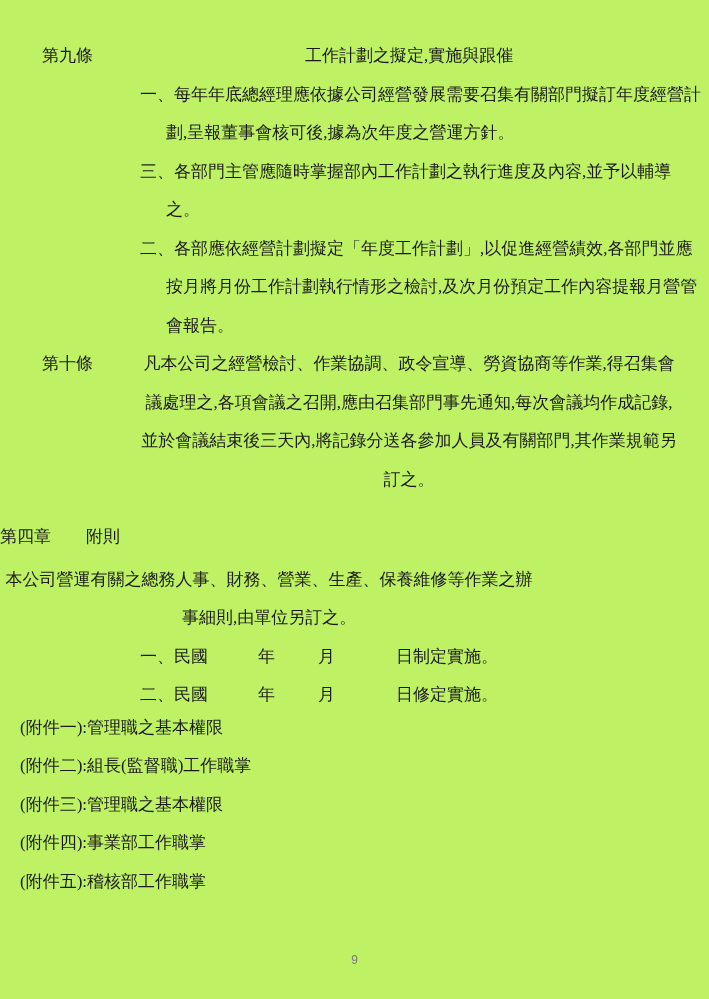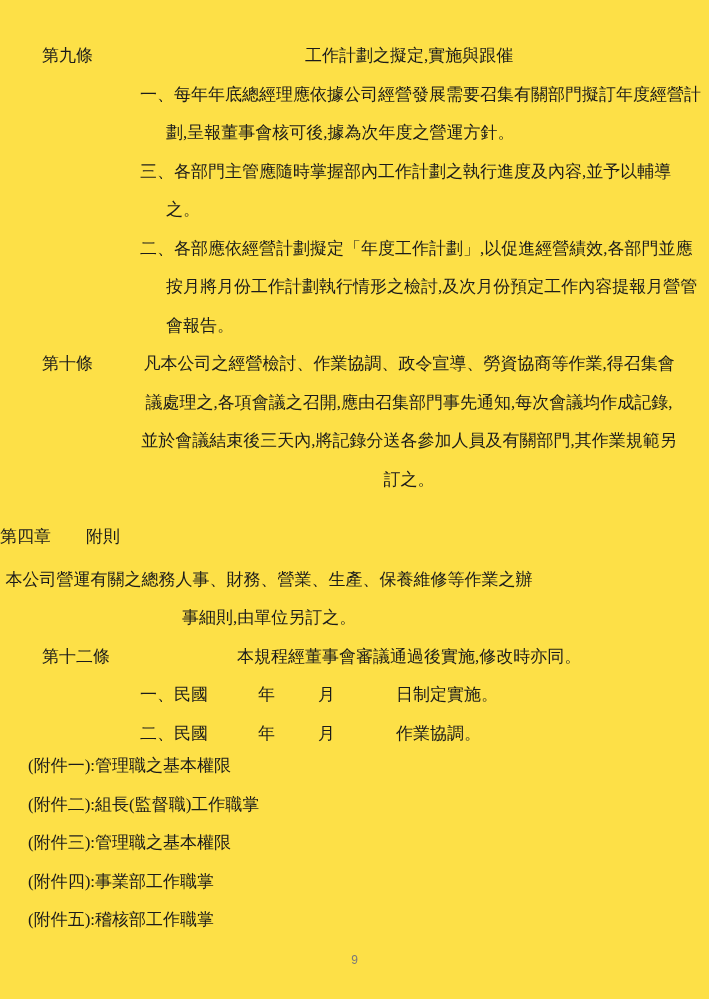--- a/index.html
+++ b/index.html
@@ -10,21 +10,21 @@
     font-size: 17px;
     line-height: 38.5px;
     color: #1b1b1b;
   }
   .page {
     position: relative;
     width: 709px; height: 999px;
     box-sizing: border-box;
     padding-top: 37px;
     overflow: hidden;
-    background: #fde047;
+    background: #bef264;
   }
   .row { display: flex; align-items: flex-start; }
   .row .label {
     flex: 0 0 140px;
     box-sizing: border-box;
     padding-left: 42px;
     white-space: nowrap;
   }
   .row .body { width: 538px; text-align: center; }
   .indent-block { margin-left: 140px; width: 538px; }
@@ -32,21 +32,21 @@
   .chapter-heading {
     text-align: left;
     margin: 19px 8px 4px 0;
   }
   .chapter-heading .chapter-title-span { margin-left: 35px; }
   .date-line { white-space: nowrap; }
   .date-line .gap-year  { display: inline-block; margin-left: 50px; }
   .date-line .gap-month { display: inline-block; margin-left: 43px; }
   .date-line .gap-day   { display: inline-block; margin-left: 61px; }
   .attachments { margin-top: -6px; }
-  .attachment-line { padding-left: 28px; }
+  .attachment-line { padding-left: 20px; }
   .page-number {
     position: absolute;
     left: 0; right: 0;
     top: 953px;
     text-align: center;
     font-family: "Liberation Sans", "DejaVu Sans", sans-serif;
     font-size: 12px;
     line-height: 14px;
     color: #7a7a7a;
   }
@@ -70,29 +70,25 @@
   </div>
 
   <div class="chapter-heading">
     <span class="chapter-number-span">第四章</span><span class="chapter-title-span">附則</span>
   </div>
 
   <div class="row">
     <div class="body">本公司營運有關之總務人事、財務、營業、生產、保養維修等作業之辦事細則,由單位另訂之。</div>
   </div>
 
-  <div class="row">
-    <div class="label">第十二條</div>
-    <div class="body">本規程經董事會審議通過後實施,修改時亦同。</div>
-  </div>
   <div class="indent-block date-line">
     <span>一、民國</span><span class="gap-year">年</span><span class="gap-month">月</span><span class="gap-day">日制定實施。</span>
   </div>
   <div class="indent-block date-line">
-    <span>二、民國</span><span class="gap-year">年</span><span class="gap-month">月</span><span class="gap-day">作業協調。</span>
+    <span>二、民國</span><span class="gap-year">年</span><span class="gap-month">月</span><span class="gap-day">日修定實施。</span>
   </div>
 
   <div class="attachments">
     <div class="attachment-line">(附件一):管理職之基本權限</div>
     <div class="attachment-line">(附件二):組長(監督職)工作職掌</div>
     <div class="attachment-line">(附件三):管理職之基本權限</div>
     <div class="attachment-line">(附件四):事業部工作職掌</div>
     <div class="attachment-line">(附件五):稽核部工作職掌</div>
   </div>
 

